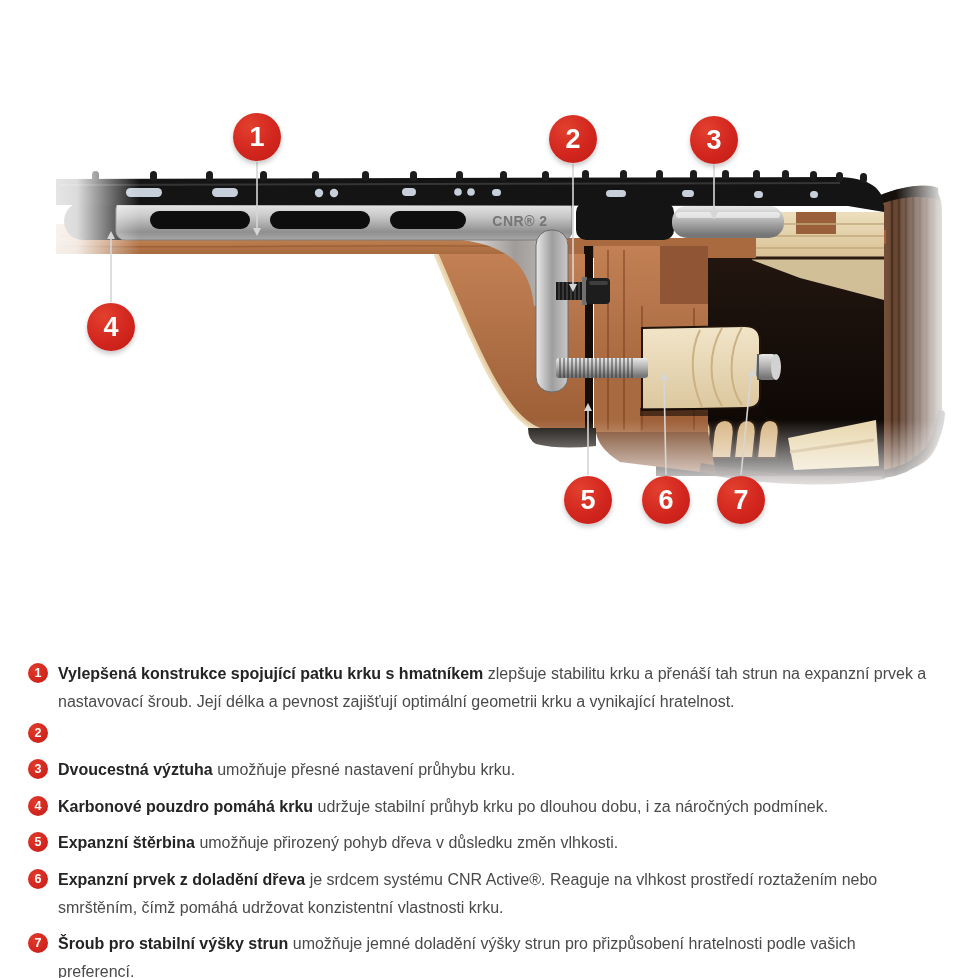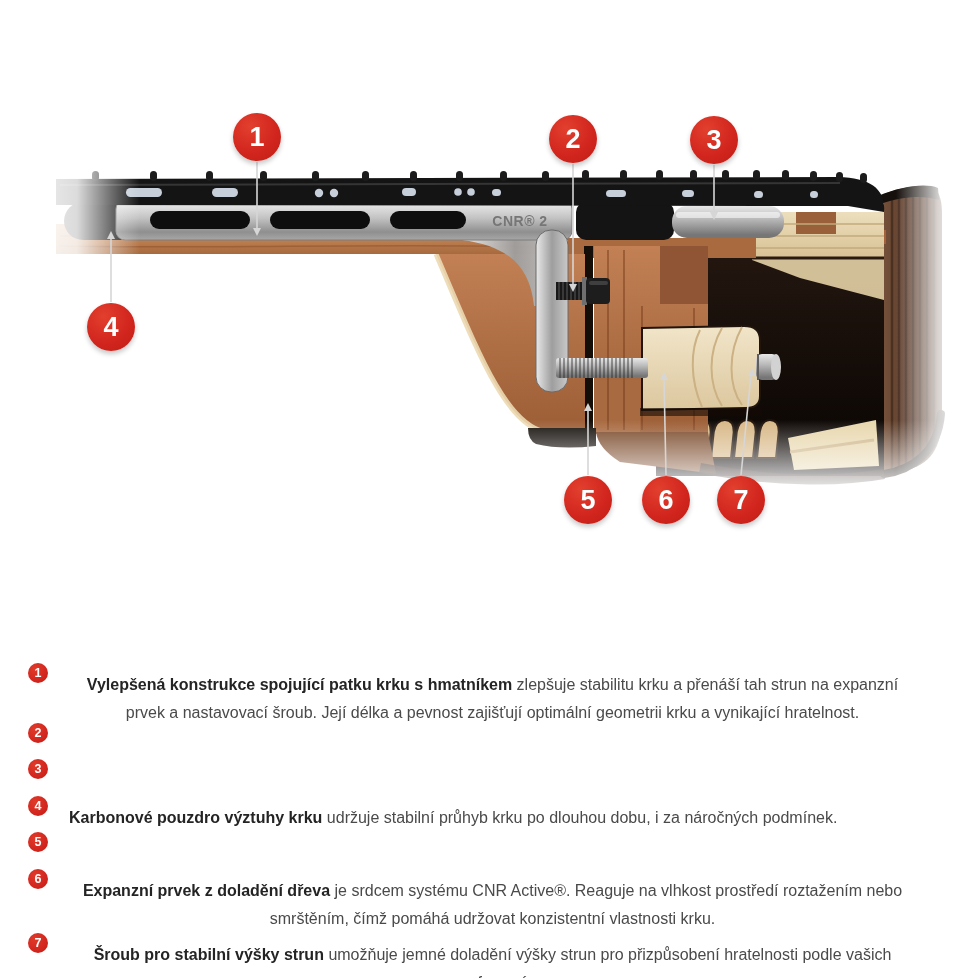--- a/index.html
+++ b/index.html
@@ -17,21 +17,21 @@
     color:#ffffff;font-weight:bold;font-size:27px;line-height:1;z-index:3;
   }
   .legend{position:absolute;left:28px;top:645px;width:910px;height:333px;z-index:2;}
   .legend-row{position:absolute;left:0;display:flex;align-items:flex-start;width:900px;}
   .bullet{
     flex:0 0 20px;width:20px;height:20px;border-radius:50%;margin-top:4px;margin-right:9px;
     background:radial-gradient(circle at 35% 30%, #e03a2a 0%, #d2261e 60%, #c01c15 100%);
     display:flex;align-items:center;justify-content:center;
     color:#fff;font-size:12.5px;font-weight:bold;line-height:1;
   }
-  .legend-text{margin:12px;font-size:16px;line-height:28px;color:#4a4a4a;text-align:center;}
+  .legend-text{margin:1px;font-size:16px;line-height:28px;color:#4a4a4a;}
   .legend-text strong{color:#242424;font-weight:bold;}
   .watermark{position:absolute;left:56px;top:804px;width:150px;height:130px;z-index:0;opacity:0.85;}
   .watermark .wm-word{
     position:absolute;left:2px;top:92px;font-size:27px;font-weight:bold;color:#d7d7d7;letter-spacing:2px;
   }
 </style>
 </head>
 <body>
 
 <div class="page">
@@ -368,33 +368,35 @@
     <div class="legend-row" style="top:74px;">
       <span class="bullet">
           <span>2</span>
         </span>
     </div>
 
     <div class="legend-row" style="top:110px;">
       <span class="bullet">
           <span>3</span>
         </span>
+      <p class="legend-text"><strong>Dvoucestná výztuha</strong> <span>umožňuje přesné nastavení průhybu krku.</span></p>
     </div>
 
     <div class="legend-row" style="top:147px;">
       <span class="bullet">
           <span>4</span>
         </span>
-      <p class="legend-text"><strong>Karbonové pouzdro výztuhy krku</strong> <span>udržuje stabilní průhyb krku po dlouhou dobu, i za náročných podmínek.</span></p>
+      <p class="legend-text"><strong>Karbonové pouzdro pomáhá krku</strong> <span>udržuje stabilní průhyb krku po dlouhou dobu, i za náročných podmínek.</span></p>
     </div>
 
     <div class="legend-row" style="top:183px;">
       <span class="bullet">
           <span>5</span>
         </span>
+      <p class="legend-text"><strong>Expanzní štěrbina</strong> <span>umožňuje přirozený pohyb dřeva v důsledku změn vlhkosti.</span></p>
     </div>
 
     <div class="legend-row" style="top:220px;">
       <span class="bullet">
           <span>6</span>
         </span>
       <p class="legend-text"><strong>Expanzní prvek z doladění dřeva</strong> <span>je srdcem systému CNR Active®. Reaguje na vlhkost prostředí roztažením nebo smrštěním, čímž pomáhá udržovat konzistentní vlastnosti krku.</span></p>
     </div>
 
     <div class="legend-row" style="top:284px;">

